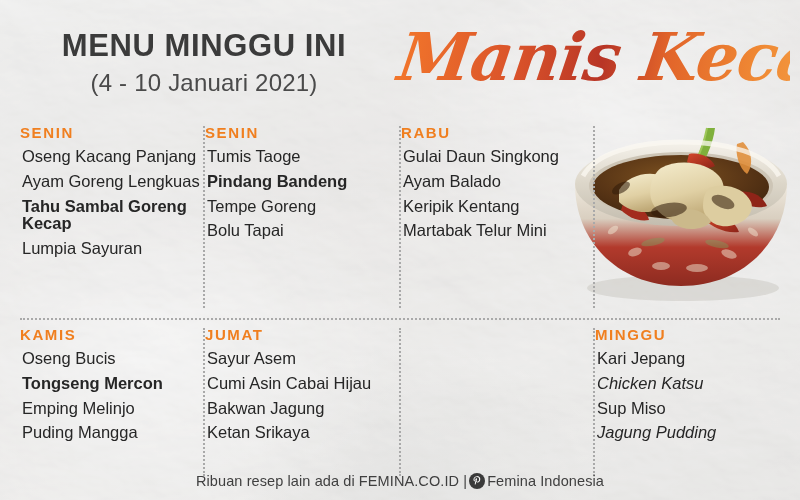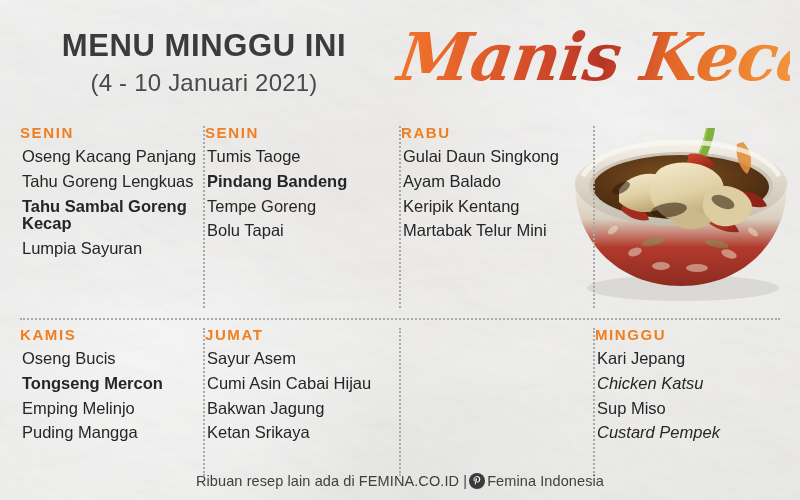--- a/index.html
+++ b/index.html
@@ -293,21 +293,21 @@
     <div class="divider-v dv-r1 dv-x1"></div>
     <div class="divider-v dv-r1 dv-x2"></div>
     <div class="divider-v dv-r1 dv-x3"></div>
     <div class="divider-v dv-r2 dv-x1"></div>
     <div class="divider-v dv-r2 dv-x2"></div>
     <div class="divider-v dv-r2 dv-x3"></div>
 
     <div class="col row1 c1">
       <div class="day-name">SENIN</div>
       <div class="dish">Oseng Kacang Panjang</div>
-      <div class="dish">Tahu Goreng Lengkuas</div>
+      <div class="dish">Ayam Goreng Lengkuas</div>
       <div class="dish bold">Tahu Sambal Goreng Kecap</div>
       <div class="dish">Lumpia Sayuran</div>
     </div>
 
     <div class="col row1 c2">
       <div class="day-name">SENIN</div>
       <div class="dish">Tumis Taoge</div>
       <div class="dish bold">Pindang Bandeng</div>
       <div class="dish">Tempe Goreng</div>
       <div class="dish">Bolu Tapai</div>
@@ -336,21 +336,21 @@
       <div class="dish">Bakwan Jagung</div>
       <div class="dish">Ketan Srikaya</div>
     </div>
 
 
     <div class="col row2 c4">
       <div class="day-name">MINGGU</div>
       <div class="dish">Kari Jepang</div>
       <div class="dish italic">Chicken Katsu</div>
       <div class="dish">Sup Miso</div>
-      <div class="dish italic">Custard Pempek</div>
+      <div class="dish italic">Jagung Pudding</div>
     </div>
 
   </div>
 
   <div class="footer">
     <span>Ribuan resep lain ada di FEMINA.CO.ID |</span>
     <span class="pin-icon">
       <svg viewBox="0 0 16 16" width="16" height="16">
         <circle cx="8" cy="8" r="8" fill="#3a3a3a"></circle>
         <path d="M8.4 3.2c-2.5 0-3.9 1.6-3.9 3.2 0 0.75 0.4 1.68 1.05 1.97 0.1 0.05 0.15 0.02 0.17-0.07 0.02-0.07 0.1-0.42 0.14-0.58 0.01-0.05 0.01-0.1-0.03-0.15-0.22-0.27-0.4-0.76-0.4-1.22 0-1.18 0.9-2.32 2.42-2.32 1.32 0 2.24 0.9 2.24 2.18 0 1.45-0.73 2.45-1.68 2.45-0.52 0-0.92-0.44-0.79-0.97 0.15-0.64 0.45-1.33 0.45-1.79 0-0.41-0.22-0.76-0.68-0.76-0.54 0-0.97 0.56-0.97 1.31 0 0.48 0.16 0.8 0.16 0.8s-0.56 2.37-0.65 2.77c-0.18 0.78-0.03 1.73-0.01 1.83 0.01 0.06 0.08 0.07 0.12 0.03 0.05-0.07 0.69-0.86 0.91-1.65 0.06-0.23 0.35-1.39 0.35-1.39 0.18 0.34 0.69 0.64 1.24 0.64 1.63 0 2.74-1.49 2.74-3.48 0-1.5-1.28-2.9-3.22-2.9z" fill="#ffffff"></path>

